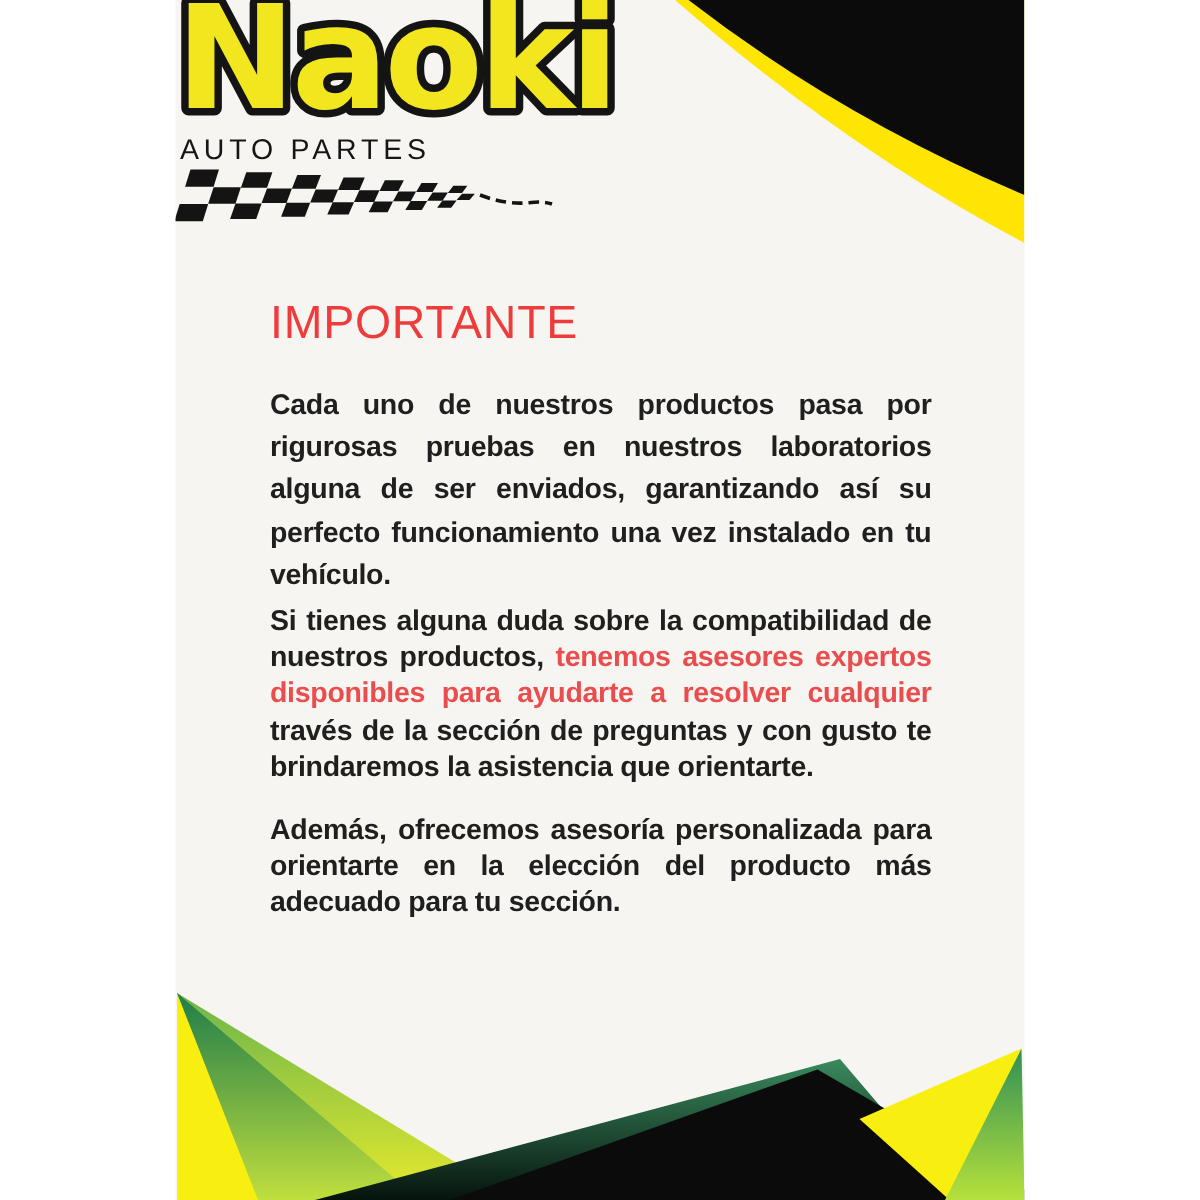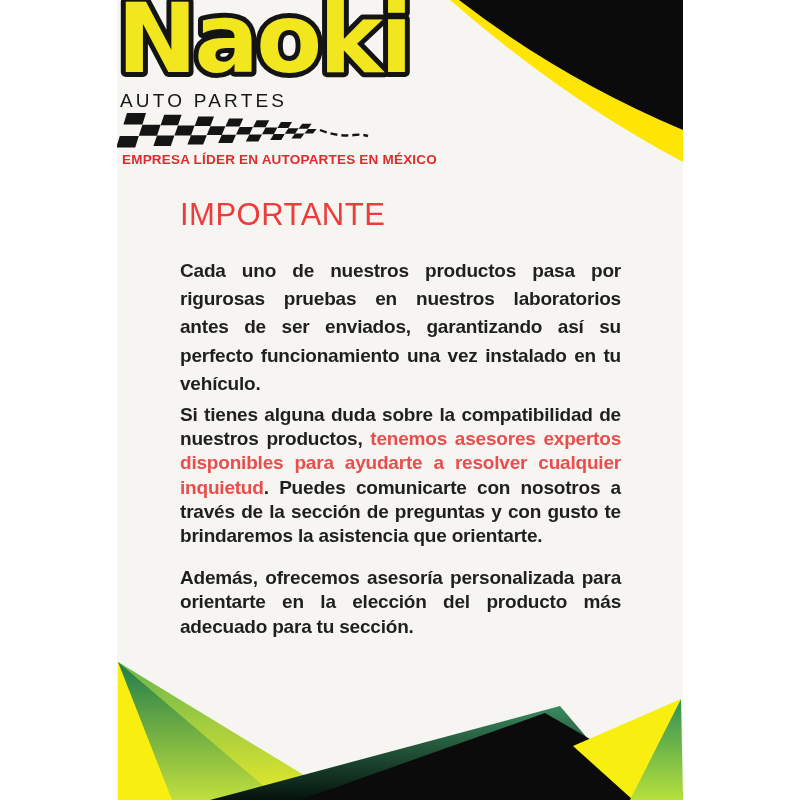--- a/index.html
+++ b/index.html
@@ -92,37 +92,35 @@
           <polygon points="154.0,9.0 165.0,9.0 161.4,15.0 150.4,15.0" fill="#141414"></polygon>
           <polygon points="146.8,21.0 157.8,21.0 154.2,27.0 143.2,27.0" fill="#141414"></polygon>
           <polygon points="161.4,15.3 171.6,15.3 168.0,20.8 157.8,20.8" fill="#141414"></polygon>
           <polygon points="175.2,10.8 184.6,10.8 181.0,15.7 171.6,15.7" fill="#141414"></polygon>
           <polygon points="168.0,20.6 177.4,20.6 173.8,25.5 164.4,25.5" fill="#141414"></polygon>
           <polygon points="181.0,16.1 189.6,16.1 186.0,20.4 177.4,20.4" fill="#141414"></polygon>
         </g>
       <path d="M205,20 q18,7 34,5 q8,-1 14,1" fill="none" stroke="#141414" stroke-width="2.4" stroke-dasharray="7 4"></path>
     </svg>
 
-    <div class="tagline">EMPRESA LÍDER  EN AUTOPARTES EN MÉXICO</div>
 
     <div class="text-col">
       <h1 class="heading">IMPORTANTE</h1>
       <div>
           <div class="para p1">
             <div class="line"><span>Cada uno de nuestros productos pasa por</span></div>
             <div class="line"><span>rigurosas pruebas en nuestros laboratorios</span></div>
-            <div class="line"><span>antes de ser enviados, garantizando así su</span></div>
+            <div class="line"><span>alguna de ser enviados, garantizando así su</span></div>
             <div class="line"><span>perfecto funcionamiento una vez instalado en tu</span></div>
             <div class="line last"><span>vehículo.</span></div>
           </div>
           <div class="para p2">
             <div class="line"><span>Si tienes alguna duda sobre la compatibilidad de</span></div>
             <div class="line"><span>nuestros productos, </span><span class="red">tenemos asesores expertos</span></div>
             <div class="line"><span class="red">disponibles para ayudarte a resolver cualquier</span></div>
-            <div class="line"><span class="red">inquietud</span><span>. Puedes comunicarte con nosotros a</span></div>
             <div class="line"><span>través de la sección de preguntas y con gusto te</span></div>
             <div class="line last"><span>brindaremos la asistencia que orientarte.</span></div>
           </div>
           <div class="para p3">
             <div class="line"><span>Además, ofrecemos asesoría personalizada para</span></div>
             <div class="line"><span>orientarte en la elección del producto más</span></div>
             <div class="line last"><span>adecuado para tu sección.</span></div>
           </div>
         </div>
     </div>

